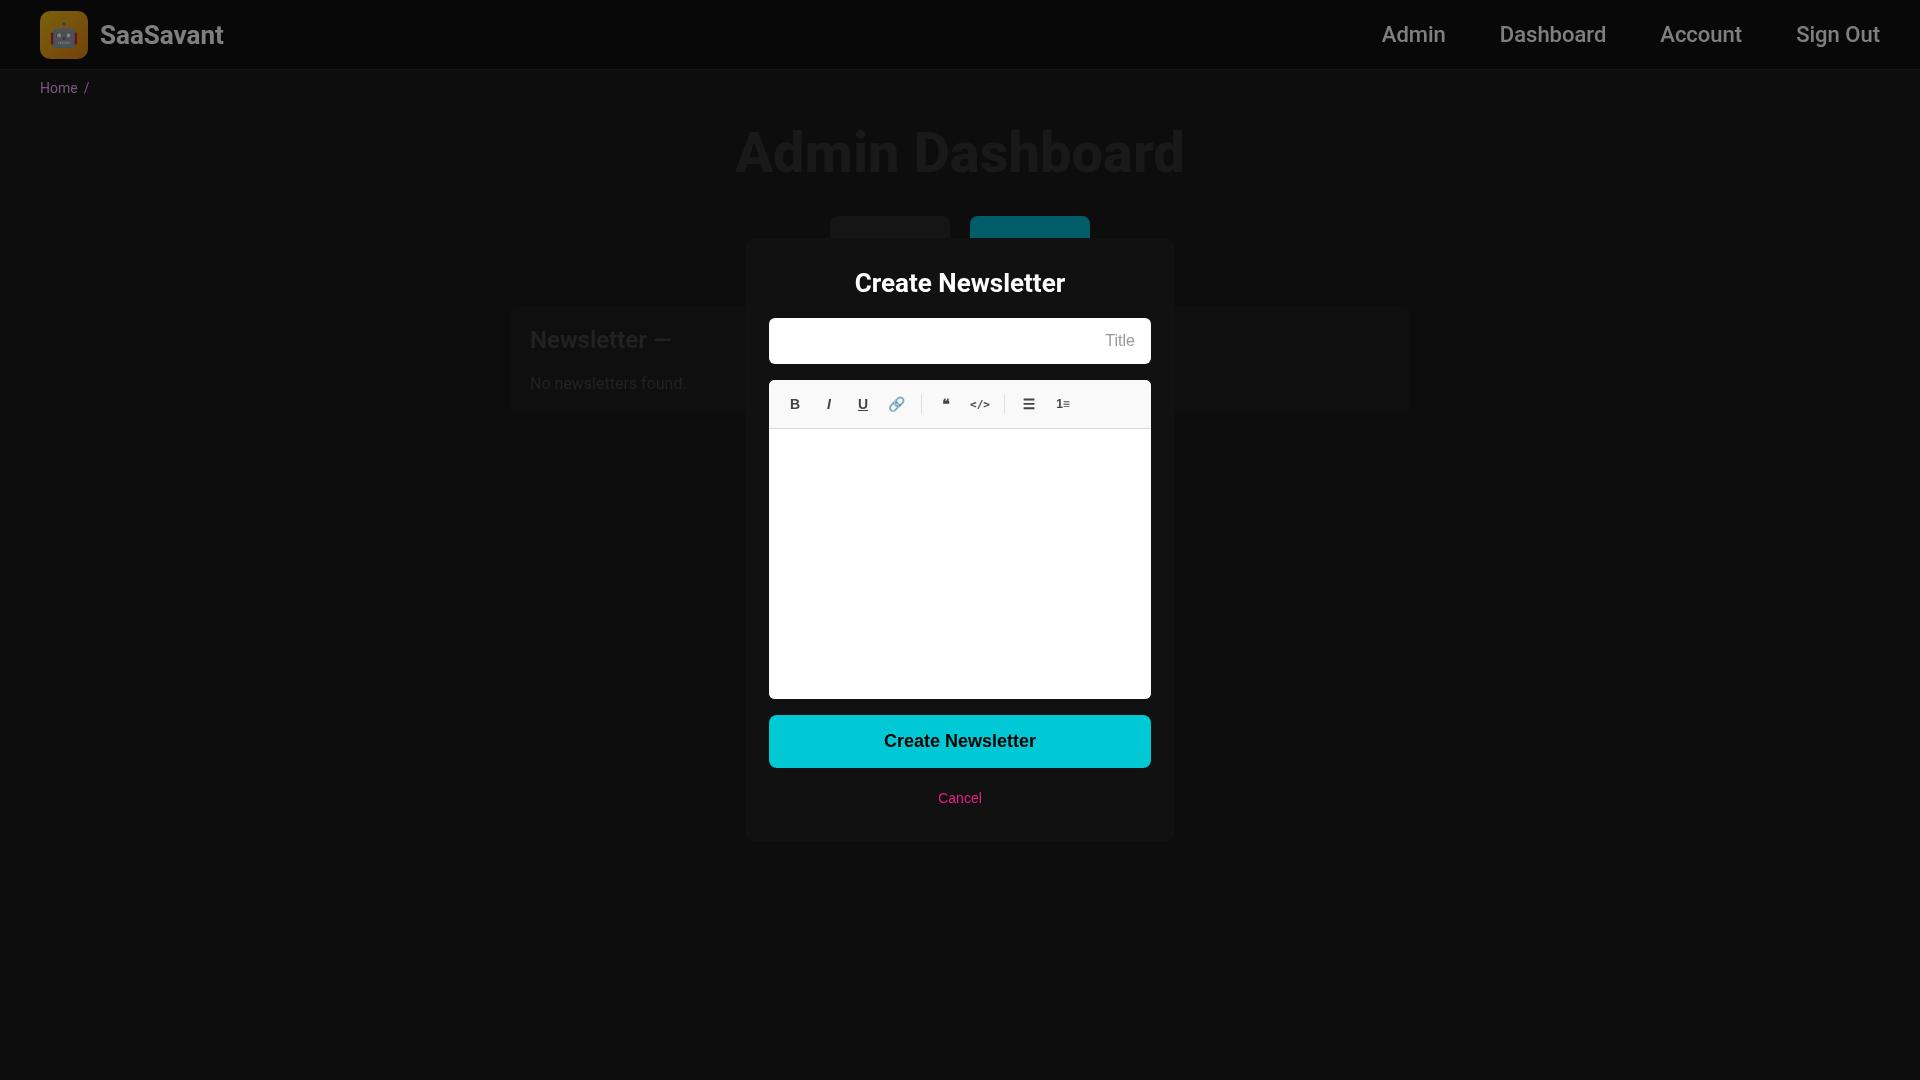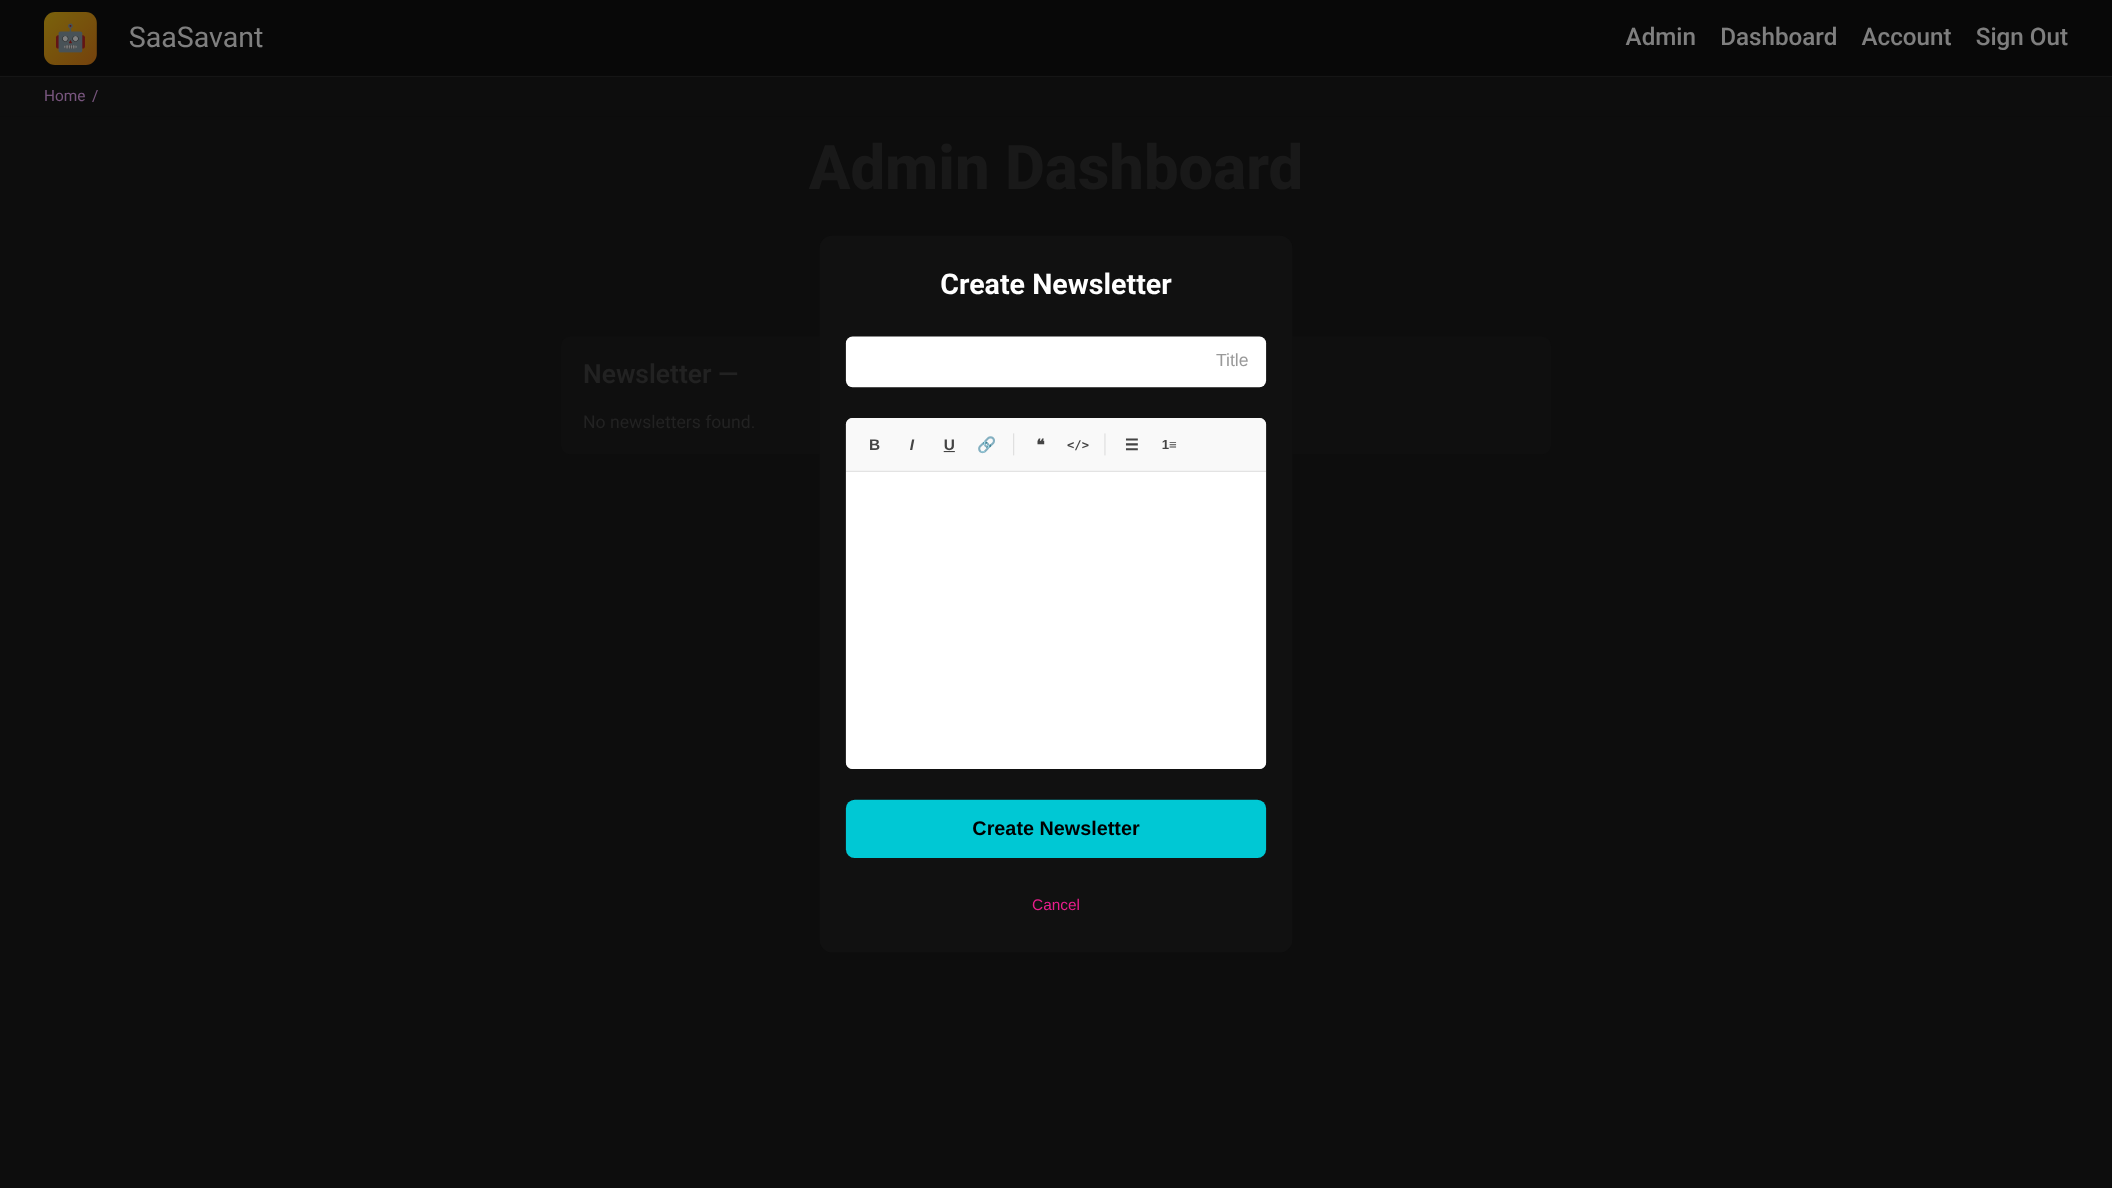--- a/index.html
+++ b/index.html
@@ -43,29 +43,28 @@
       background: linear-gradient(135deg, #f5c518, #e8831a);
       border-radius: 10px;
       display: flex;
       align-items: center;
       justify-content: center;
       font-size: 24px;
     }
 
     .brand-name {
       font-size: 26px;
-      font-weight: 400;
+      font-weight: 700;
       color: #ffffff;
-      margin-left: 17px;
     }
 
     .navbar-links {
       display: flex;
       align-items: center;
-      gap: 22px;
+      gap: 54px;
     }
 
     .nav-link {
       font-size: 22px;
       font-weight: 500;
       color: #ffffff;
       cursor: pointer;
       text-decoration: none;
     }
 
@@ -154,21 +153,21 @@
       top: 50%;
       left: 50%;
       transform: translate(-50%, -50%);
       z-index: 30;
       width: 430px;
       background-color: #111111;
       border-radius: 12px;
       padding: 30px 24px 30px 24px;
       display: flex;
       flex-direction: column;
-      gap: 28px;
+      gap: 16px;
     }
 
     .modal-title {
       font-size: 26px;
       font-weight: 700;
       color: #ffffff;
       text-align: center;
       margin-bottom: 4px;
     }
 

